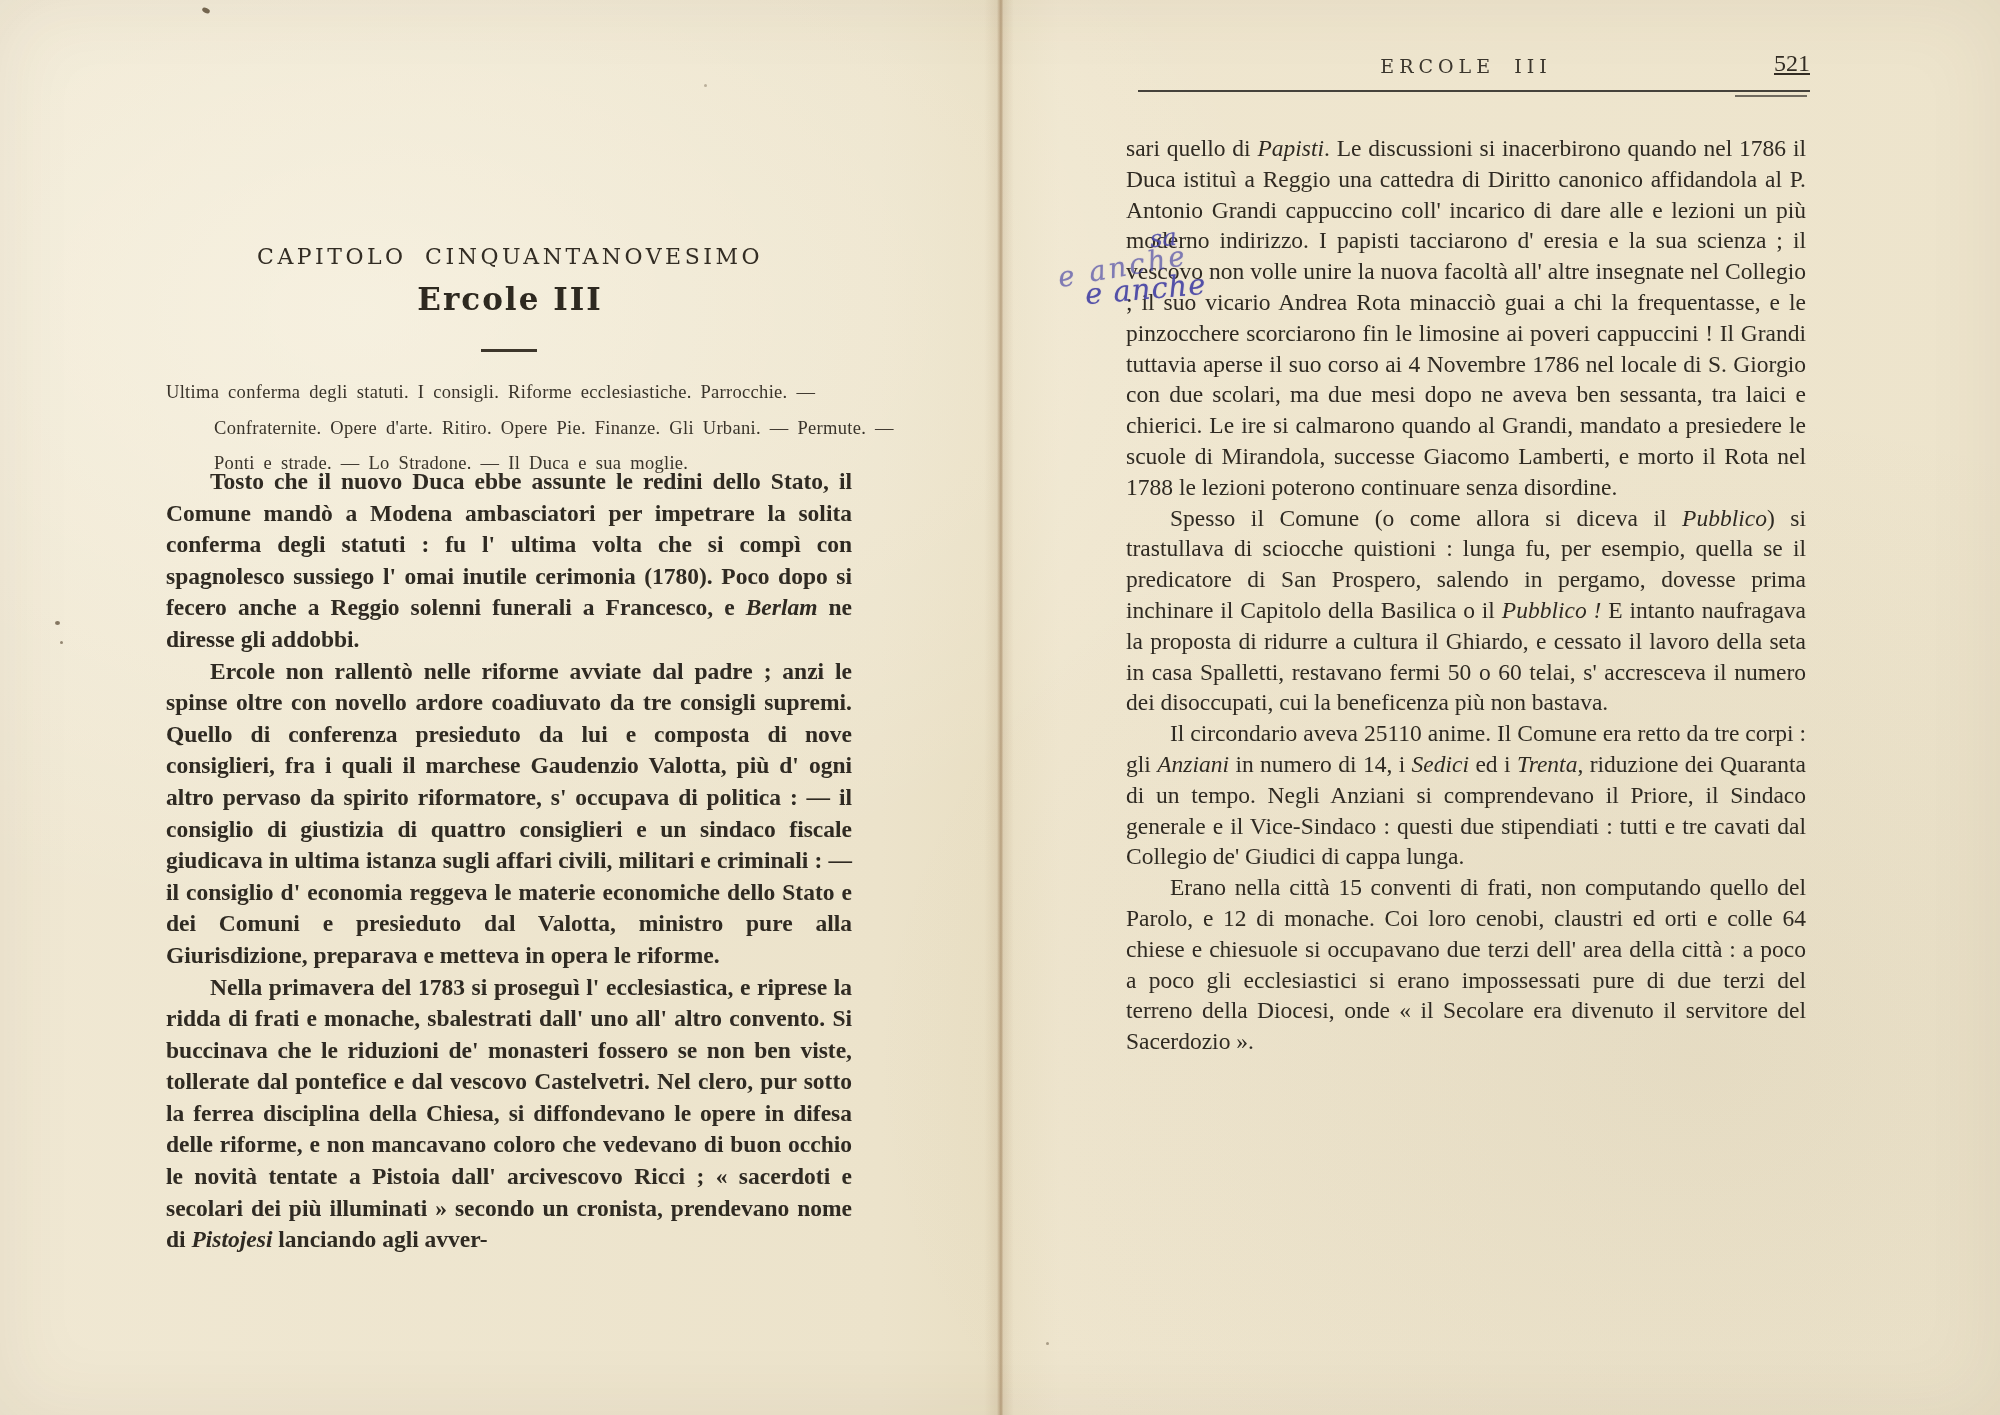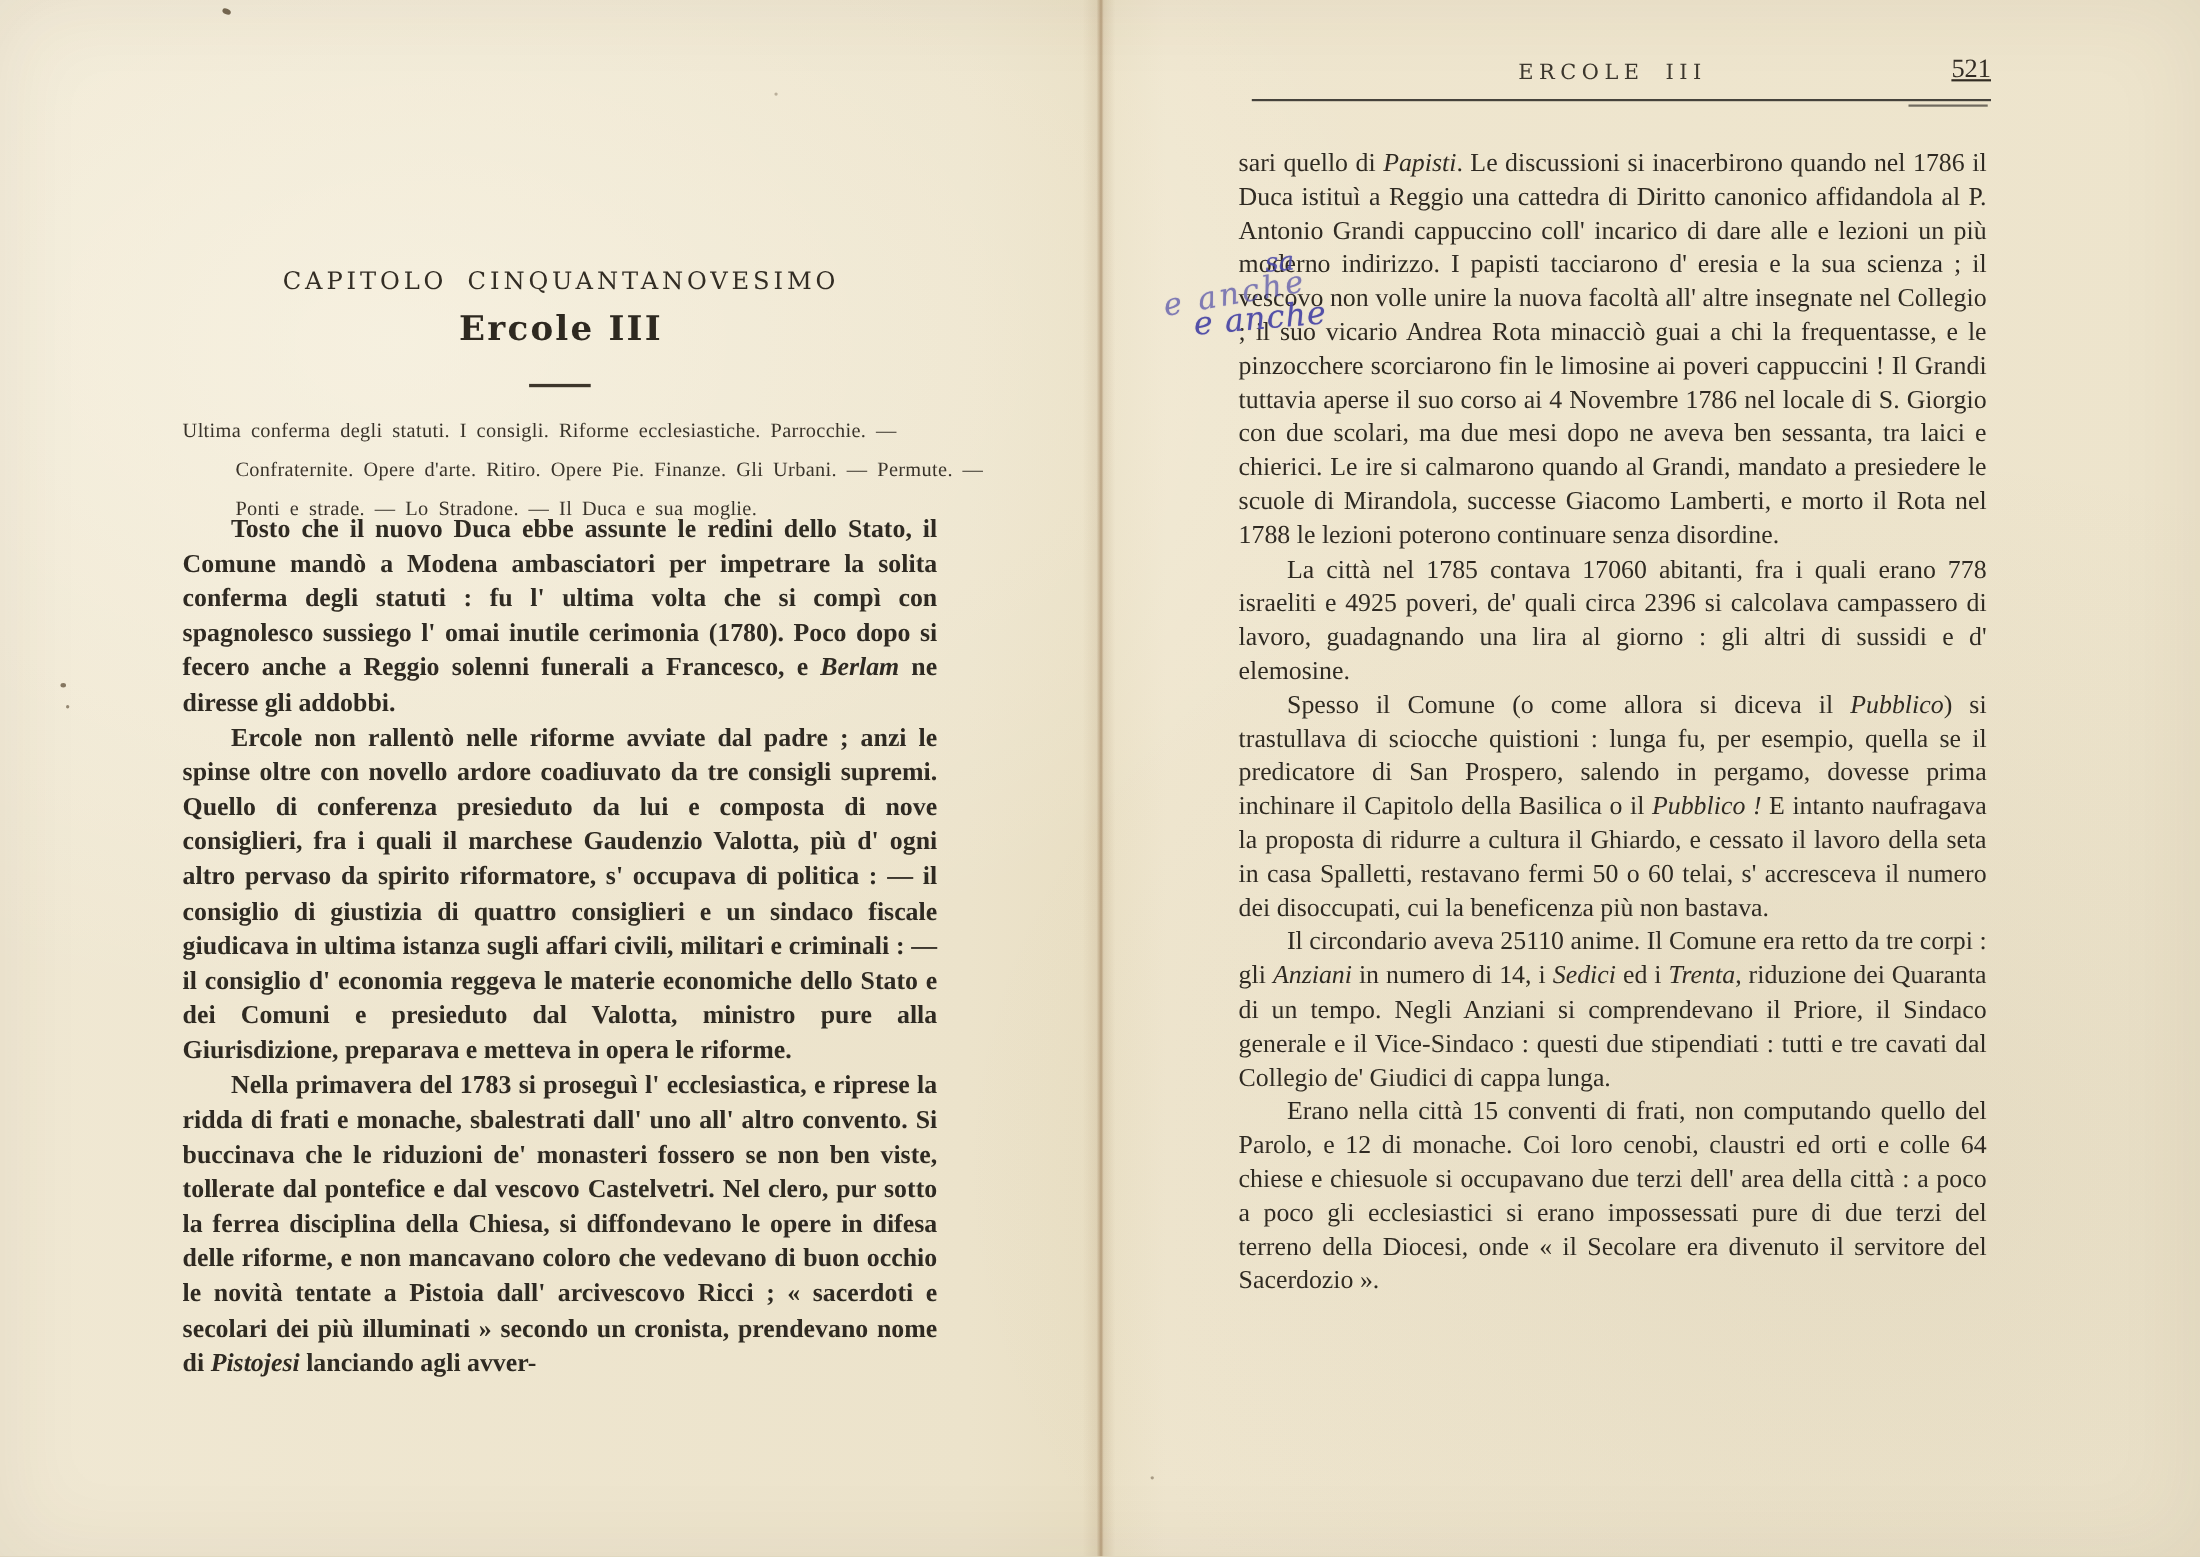--- a/index.html
+++ b/index.html
@@ -112,21 +112,20 @@
   <div class="gutter"></div>
 
   <div class="page page-right">
     <div class="running-head">ERCOLE III</div>
     <div class="page-number">521</div>
     <div class="head-rule"></div>
     <div class="head-rule-frag"></div>
 
     <div class="body body-right">
       <p class="para no-indent"><span>sari quello di </span><i>Papisti</i><span>. Le discussioni si inacerbirono quando nel 1786 il Duca istituì a Reggio una cattedra di Diritto canonico affidandola al P. Antonio Grandi cappuccino coll' incarico di dare alle e lezioni un più moderno indirizzo. I papisti tacciarono d' eresia e la sua scienza ; il vescovo non volle unire la nuova facoltà all' altre insegnate nel Collegio ; il suo vicario Andrea Rota minacciò guai a chi la frequentasse, e le pinzocchere scorciarono fin le limosine ai poveri cappuccini ! Il Grandi tuttavia aperse il suo corso ai 4 Novembre 1786 nel locale di S. Giorgio con due scolari, ma due mesi dopo ne aveva ben sessanta, tra laici e chierici. Le ire si calmarono quando al Grandi, mandato a presiedere le scuole di Mirandola, successe Giacomo Lamberti, e morto il Rota nel 1788 le lezioni poterono continuare senza disordine.</span></p>
-      <p class="para"><span>La città nel 1785 contava 17060 abitanti, fra i quali erano 778 israeliti e 4925 poveri, de' quali circa 2396 si calcolava campassero di lavoro, guadagnando una lira al giorno : gli altri di sussidi e d' elemosine.</span></p>
       <p class="para"><span>Spesso il Comune (o come allora si diceva il </span><i>Pubblico</i><span>) si trastullava di sciocche quistioni : lunga fu, per esempio, quella se il predicatore di San Prospero, salendo in pergamo, dovesse prima inchinare il Capitolo della Basilica o il </span><i>Pubblico !</i><span> E intanto naufragava la proposta di ridurre a cultura il Ghiardo, e cessato il lavoro della seta in casa Spalletti, restavano fermi 50 o 60 telai, s' accresceva il numero dei disoccupati, cui la beneficenza più non bastava.</span></p>
       <p class="para"><span>Il circondario aveva 25110 anime. Il Comune era retto da tre corpi : gli </span><i>Anziani</i><span> in numero di 14, i </span><i>Sedici</i><span> ed i </span><i>Trenta</i><span>, riduzione dei Quaranta di un tempo. Negli Anziani si comprendevano il Priore, il Sindaco generale e il Vice-Sindaco : questi due stipendiati : tutti e tre cavati dal Collegio de' Giudici di cappa lunga.</span></p>
       <p class="para"><span>Erano nella città 15 conventi di frati, non computando quello del Parolo, e 12 di monache. Coi loro cenobi, claustri ed orti e colle 64 chiese e chiesuole si occupavano due terzi dell' area della città : a poco a poco gli ecclesiastici si erano impossessati pure di due terzi del terreno della Diocesi, onde « il Secolare era divenuto il servitore del Sacerdozio ».</span></p>
     </div>
 
     <div class="annotation ann-top">sa</div>
     <div class="annotation ann-mid">e anche</div>
     <div class="annotation ann-bot">e anche</div>
   </div>
 

